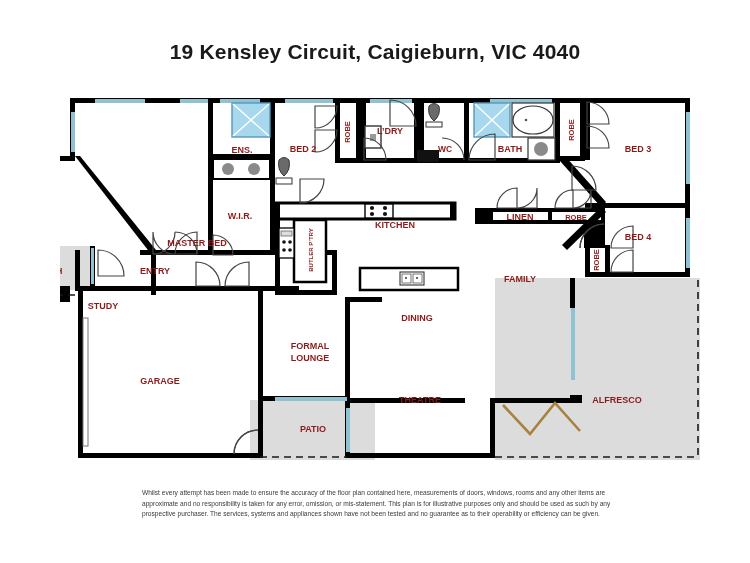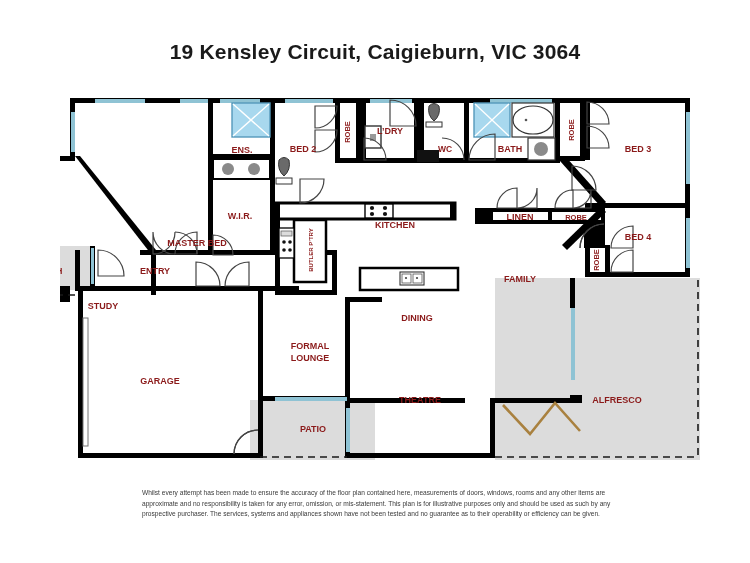--- a/index.html
+++ b/index.html
@@ -39,21 +39,21 @@
     width:470px;
     font-size:6.6px;
     line-height:1.62;
     color:#3a3a3a;
     text-align:left;
   }
 </style>
 </head>
 <body>
 
-<div id="page-title">19 Kensley Circuit, Caigieburn, VIC 3064</div>
+<div id="page-title">19 Kensley Circuit, Caigieburn, VIC 4040</div>
 
 <div id="plan">
 <svg width="640" height="370" viewBox="0 0 640 370" xmlns="http://www.w3.org/2000/svg">
 
   <g>
     <rect x="-58" y="156" width="92" height="44" fill="#DCDCDC"></rect>
     <rect x="435" y="188" width="205" height="182" fill="#DCDCDC"></rect>
     <rect x="190" y="310" width="125" height="60" fill="#DCDCDC"></rect>
   </g>
 

